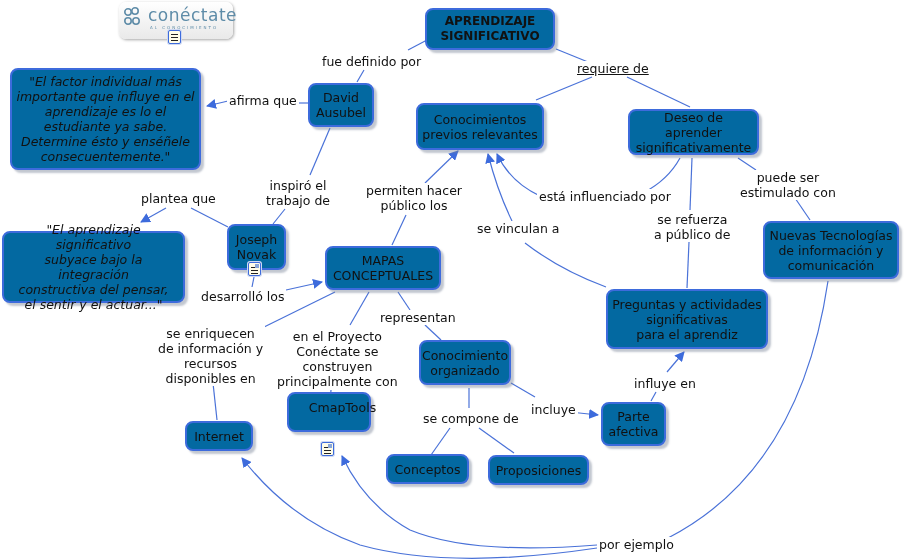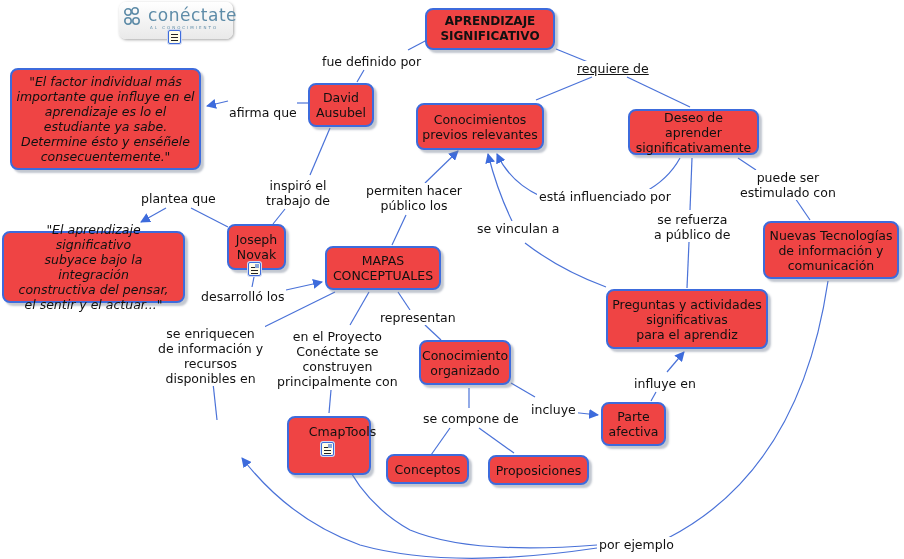--- a/index.html
+++ b/index.html
@@ -1,19 +1,19 @@
 <!DOCTYPE html>
 <html><head>
 <meta charset="utf-8">
 <style>
   html, body { margin: 0; padding: 0; background: #ffffff; }
   #canvas { position: relative; width: 904px; height: 559px; overflow: hidden; background: #ffffff;
     font-family: "DejaVu Sans", sans-serif; color: #111; }
   svg#links { position: absolute; left: 0; top: 0; width: 904px; height: 559px; }
-  .node { position: absolute; box-sizing: border-box; background: #ef4444; border: 2px solid #3d6bdc;
+  .node { position: absolute; box-sizing: border-box; background: #0369a1; border: 2px solid #3d6bdc;
     border-radius: 8px; box-shadow: 3px 3px 2px rgba(120,130,150,0.45); text-align: center;
     font-size: 12.5px; line-height: 15px; display: flex; align-items: center; justify-content: center;
     padding: 2px 4px; white-space: pre-line; }
   .node.bold { font-weight: bold; font-size: 12px; }
   .node.italic { font-style: italic; font-size: 12.5px; line-height: 15px; }
   .label { position: absolute; background: #ffffff; font-size: 12.5px; line-height: 15px; text-align: center;
     white-space: pre-line; padding: 0 2px; }
   .res-icon { position: absolute; width: 13px; height: 14px; box-sizing: border-box; background: #fffde8;
     border: 1px solid #3d6bdc; border-radius: 2px; box-shadow: 0 0 0 1px #cfd9f2; }
   .res-icon i { position: absolute; left: 2px; height: 1px; width: 7px; background: #222; }
@@ -147,33 +147,34 @@
   <div class="node" style="left:763px;top:221px;width:136px;height:58px;">Nuevas Tecnologías
 de información y
 comunicación</div>
   <div class="node" style="left:606px;top:289px;width:162px;height:60px;">Preguntas y actividades
 significativas
 para el aprendiz</div>
   <div class="node" style="left:419px;top:340px;width:92px;height:45px;">Conocimiento
 organizado</div>
   <div class="node" style="left:601px;top:402px;width:65px;height:44px;">Parte
 afectiva</div>
-  <div class="node" style="left:287px;top:416px;width:84px;height:59px;align-items:flex-start;padding-top:6px;padding-left:31px;">CmapTools</div>
+  <div class="node" style="left:185px;top:421px;width:68px;height:30px;">Internet</div>
+  <div class="node" style="left:287px;top:392px;width:84px;height:40px;align-items:flex-start;padding-top:6px;padding-left:31px;">CmapTools</div>
   <div class="res-icon" style="left:321px;top:442px;">
     <i style="top:4px"></i>
       <i style="top:7px"></i>
       <i style="top:10px"></i>
       <b></b>
   </div>
   <div class="node" style="left:386px;top:454px;width:83px;height:30px;">Conceptos</div>
   <div class="node" style="left:488px;top:455px;width:101px;height:30px;">Proposiciones</div>
 
   <div class="label" style="left:320px;top:54px;">fue definido por</div>
   <div class="label" style="left:575px;top:61px;text-decoration:underline;">requiere de</div>
-  <div class="label" style="left:227px;top:93px;margin-top:12px;">afirma que</div>
+  <div class="label" style="left:227px;top:93px;">afirma que</div>
   <div class="label" style="left:264px;top:178px;">inspiró el
 trabajo de</div>
   <div class="label" style="left:139px;top:191px;">plantea que</div>
   <div class="label" style="left:199px;top:289px;">desarrolló los</div>
   <div class="label" style="left:364px;top:183px;">permiten hacer
 público los</div>
   <div class="label" style="left:537px;top:189px;">está influenciado por</div>
   <div class="label" style="left:475px;top:221px;">se vinculan a</div>
   <div class="label" style="left:652px;top:212px;">se refuerza
 a público de</div>

